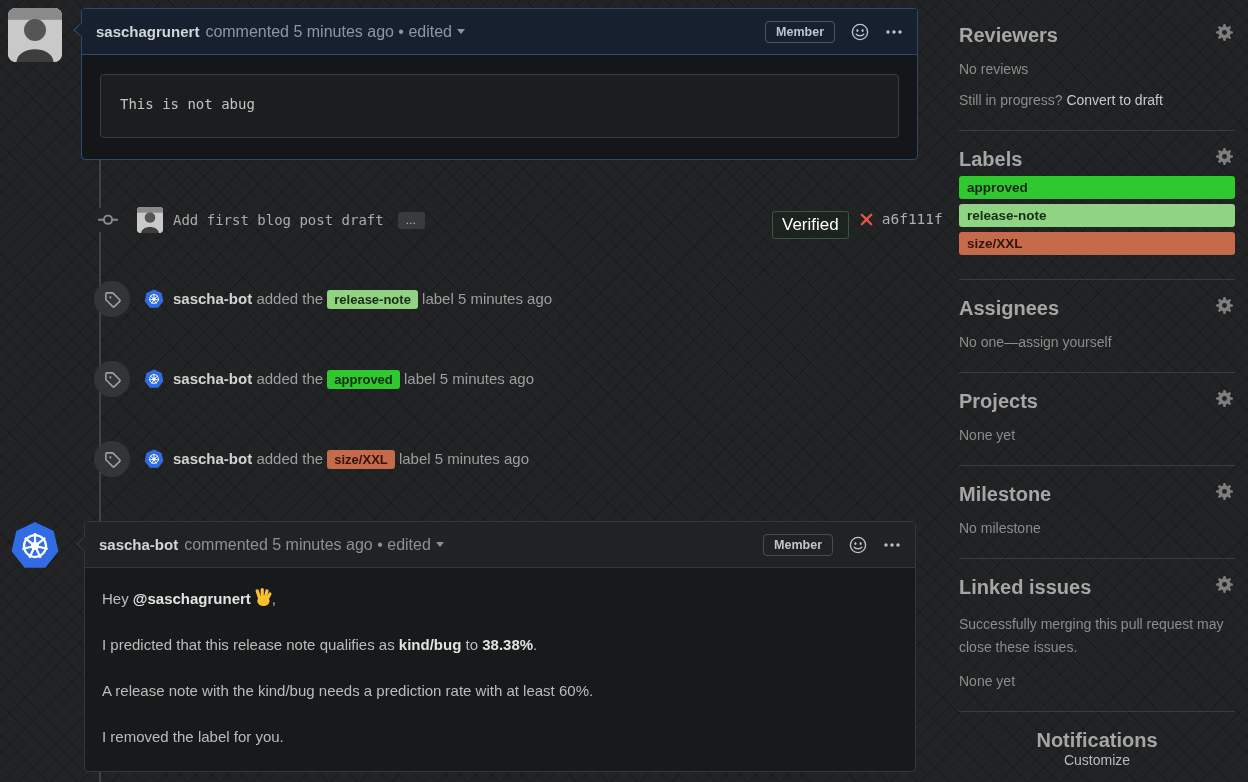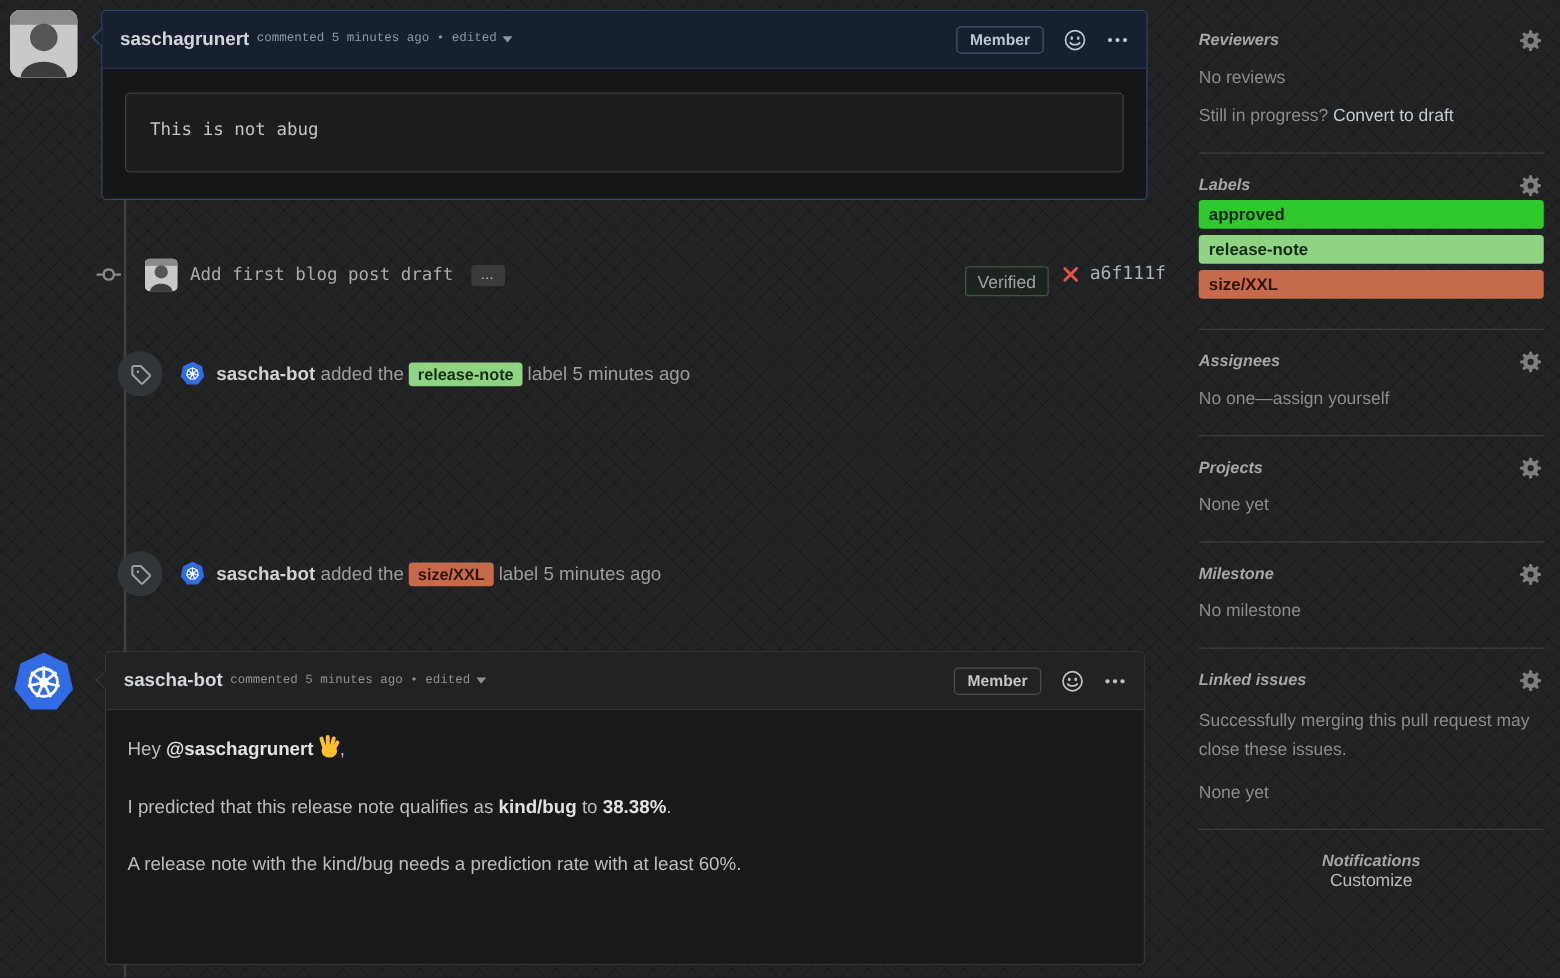--- a/index.html
+++ b/index.html
@@ -17,21 +17,21 @@
   .avatar-photo { background:linear-gradient(180deg,#d8d8d8,#b9b9b9); overflow:hidden; position:relative; }
   .avatar-photo svg { display:block; width:100%; height:100%; }
   .avatar-k8s svg { display:block; width:100%; height:100%; }
   
   .comment { position:absolute; border-radius:4px; }
   .comment .hdr {
     height:46px; display:flex; align-items:center; padding:0 14px;
     border-top-left-radius:3px; border-top-right-radius:3px; position:relative;
   }
   .hdr .author { font-weight:bold; color:#d2d6da; font-size:15px; }
-  .hdr .meta { color:#8c97a5; font-size:10px; margin-left:6px;font-family:Liberation Mono, monospace; }
+  .hdr .meta { color:#8c97a5; font-size:16px; margin-left:6px; }
   .hdr .spacer { flex:1; }
   .member-badge {
     font-size:12.5px; font-weight:bold; color:#bac5d3;
     border:1px solid #45586f; border-radius:4px; padding:3px 10px; background:transparent;
   }
   .hdr-icon { margin-left:16px; display:flex; align-items:center; cursor:pointer; }
   .caret-down { display:inline-block; width:0; height:0; margin-left:5px;
     border-left:4px solid transparent; border-right:4px solid transparent; border-top:5px solid #8c97a5; vertical-align:middle;}
   .tip-out { position:absolute; left:-9px; width:0; height:0;
     border-top:8px solid transparent; border-bottom:8px solid transparent; }
@@ -50,46 +50,46 @@
   #comment2 { left:84px; top:521px; width:832px; height:251px; border:1px solid #343638; background:#17191a; }
   #comment2 .hdr { background:#202223; border-bottom:1px solid #343638; }
   #comment2 .hdr .meta { color:#8f9092; }
   #comment2 .member-badge { color:#c3c6c9; border-color:#4a4d50; }
   #comment2 .body { padding:20px 17px; font-size:15px; color:#bcbcbc; }
   #comment2 .body p { margin:0 0 24px; line-height:22px; }
   #comment2 .body b { color:#e2e2e2; }
   .wave-emoji { display:inline-block; width:19px; height:19px; vertical-align:-3px; margin-left:2px; }
   
   .tl-line { position:absolute; width:2px; background:#3f4142; }
-  .commit-row { position:absolute; left:76px; top:206px; height:28px; display:flex; align-items:center; }
+  .commit-row { position:absolute; left:97px; top:206px; height:28px; display:flex; align-items:center; }
   .commit-icon { background:#212324; padding:2px 1px; display:flex; }
   .commit-avatar { width:26px; height:26px; border-radius:4px; margin-left:18px; }
   .commit-msg { font-family:"DejaVu Sans Mono", monospace; font-size:14px; color:#ababab; margin-left:10px; }
   .expander-btn { margin-left:14px; background:#383a3c; border:none; color:#c9c9c9; border-radius:3px;
      width:27px; height:17px; font-size:11px; line-height:13px; cursor:pointer; letter-spacing:1px; }
   .commit-right { position:absolute; left:772px; top:204px; width:150px; height:30px; display:flex; align-items:center; }
-  .verified-badge { border:1px solid #3e5540; color:#a3a3a3; background:#1c2420;
-     font-size:14px; border-radius:3px; padding:3px 9px;margin-top:12px; }
+  .verified-badge { border:1px solid #3e5540; color:#ffffff; background:#1c2420;
+     font-size:17px; border-radius:3px; padding:3px 9px;margin-top:12px; }
   .x-icon { margin-left:9px; display:flex; }
   .commit-sha { font-family:"DejaVu Sans Mono", monospace; font-size:14.5px; color:#a9b1b8; margin-left:7px; }
   .event-row { position:absolute; left:94px; height:36px; display:flex; align-items:center; font-size:15px; color:#9e9e9e; }
   .event-badge-circle { width:36px; height:36px; border-radius:50%; background:#323537;
      display:flex; align-items:center; justify-content:center; }
   .event-avatar { width:20px; height:20px; border-radius:3px; margin-left:14px; }
   .event-text { margin-left:9px; }
   .event-text .actor { font-weight:bold; color:#d2d2d2; }
   .issue-label { display:inline-block; padding:2px 7px; border-radius:3px; font-weight:bold; font-size:13px; }
   
   #avatar1 { position:absolute; left:8px; top:8px; width:54px; height:54px; border-radius:8px; }
   #avatar2 { position:absolute; left:10px; top:521px; width:50px; height:50px; }
   
   .sidebar { position:absolute; left:959px; top:24px; width:276px; font-size:14px; color:#8c8c8c; }
   .side-section { position:relative; border-bottom:1px solid #3a3c3e; padding-bottom:21px; margin-bottom:17px; }
   .side-section.last { border-bottom:none; }
-  .side-title { font-weight:bold; color:#a6a6a6; font-size:13px;font-style:italic; }
+  .side-title { font-weight:bold; color:#a6a6a6; font-size:20px; }
   .side-gear { position:absolute; right:2px; top:0; cursor:pointer; }
   .side-line { margin-top:14px; line-height:17px; }
   .side-link { color:#c3cbd3; cursor:pointer; }
   .side-label { height:23px; border-radius:3px; margin-top:5px; display:flex; align-items:center;
      padding:0 8px; font-weight:bold; font-size:13.5px; cursor:pointer; }
   .side-label:first-of-type { margin-top:15px; }
   .notif-row { display:flex; justify-content:space-between; align-items:center;flex-direction:column; }
 </style>
 </head>
 <body>
@@ -230,20 +230,38 @@
         </svg>
     </span>
     <span class="event-text">
       <span class="actor">sascha-bot</span>
       <span>added the</span>
       <span class="issue-label" style="background-color: rgb(144, 211, 131); color: rgb(20, 45, 20);">release-note</span>
       <span>label 5 minutes ago</span>
     </span>
   </div>
 
+  <div class="event-row" style="top:361px;">
+    <span class="event-badge-circle">
+      <svg width="17" height="17" viewBox="0 0 16 16">
+          <use href="#tag"></use>
+        </svg>
+    </span>
+    <span class="event-avatar avatar-k8s">
+      <svg viewBox="0 0 100 100">
+          <use href="#k8s"></use>
+        </svg>
+    </span>
+    <span class="event-text">
+      <span class="actor">sascha-bot</span>
+      <span>added the</span>
+      <span class="issue-label" style="background-color: rgb(47, 200, 47); color: rgb(12, 38, 12);">approved</span>
+      <span>label 5 minutes ago</span>
+    </span>
+  </div>
 
   <div class="event-row" style="top:441px;">
     <span class="event-badge-circle">
       <svg width="17" height="17" viewBox="0 0 16 16">
           <use href="#tag"></use>
         </svg>
     </span>
     <span class="event-avatar avatar-k8s">
       <svg viewBox="0 0 100 100">
           <use href="#k8s"></use>
@@ -282,20 +300,21 @@
             <use href="#kebab"></use>
           </svg>
       </span>
     </div>
     <div class="body">
       <p><span>Hey </span><b>@saschagrunert</b><svg class="wave-emoji" viewBox="0 0 20 20">
             <use href="#wave"></use>
           </svg><span>,</span></p>
       <p><span>I predicted that this release note qualifies as </span><b>kind/bug</b><span> to </span><b>38.38%</b><span>.</span></p>
       <p>A release note with the kind/bug needs a prediction rate with at least 60%.</p>
+      <p>I removed the label for you.</p>
     </div>
   </div>
 
   <div class="sidebar">
 
     <div class="side-section">
       <div class="side-title">Reviewers</div>
       <span class="side-gear">
         <svg width="17" height="17" viewBox="0 0 16.6 16.6">
             <use href="#gear"></use>

